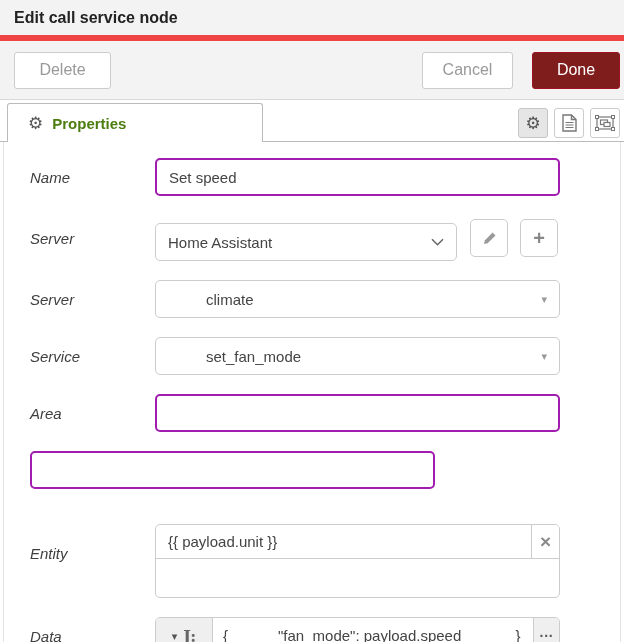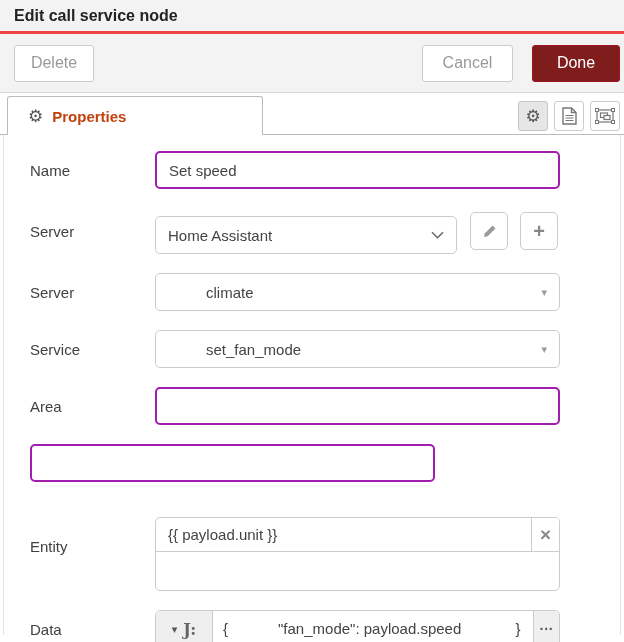--- a/index.html
+++ b/index.html
@@ -1,47 +1,47 @@
 <!DOCTYPE html>
 <html><head>
 <meta charset="utf-8">
 <style>
   * { margin:0; padding:0; box-sizing:border-box; }
   html,body { width:624px; height:642px; background:#fff; overflow:hidden;
               font-family:"Liberation Sans", sans-serif; }
 
   
-  .titlebar { height:34px; background:#f3f3f3; border-bottom:3px solid #ef4444;
+  .titlebar { height:41px; background:#f3f3f3; border-bottom:6px solid #ef4444;
               display:flex; align-items:center; padding-left:14px; }
   .titlebar span { font-size:16px; font-weight:bold; color:#222; }
 
   .buttonbar { height:59px; background:#f3f3f3; border-bottom:1px solid #d8d8d8;
                display:flex; align-items:center; padding:0 4px 0 14px; }
   .btn { font-size:16px; border:1px solid #ccc; border-radius:3px; background:#fff;
          color:#999; height:37px; cursor:pointer; font-family:inherit; }
-  .btn-delete { width:80px; }
+  .btn-delete { width:97px; }
   .btn-cancel { width:91px; margin-left:auto; }
   .btn-done   { width:88px; margin-left:19px; border:1px solid #9f121f; color:#fff; }
 
   
   .tabbar { height:42px; background:#fff; border-bottom:1px solid #bbb; position:relative; }
   .tab { position:absolute; left:7px; top:3px; width:256px; height:39px; background:#fff;
          border:1px solid #bbb; border-bottom:none; border-radius:3px 3px 0 0; z-index:2;
          display:flex; align-items:center; gap:9px; padding-left:20px; cursor:pointer; }
-  .tab-label { font-size:15px; font-weight:bold; color:#c2410c; }
+  .tab-label { font-size:15px; font-weight:bold; color:#4d7c0f; }
   .tab-actions { position:absolute; right:4px; top:8px; display:flex; gap:6px; }
   .icon-btn { width:30px; height:30px; border:1px solid #ccc; border-radius:3px; background:#fff;
               display:flex; align-items:center; justify-content:center; cursor:pointer; }
   .icon-btn.active { background:#e6e6e6; border-color:#c6c6c6; }
 
   
   .form { height:500px; margin:0 3px; border-left:1px solid #e3e3e3; border-right:1px solid #e3e3e3;
           padding:16px 0 0 26px; background:#fff; }
   .form-row { display:flex; align-items:center; margin-bottom:19px; }
-  .form-label { width:125px; font-size:15px; color:#3f3f3f; flex:none; }
+  .form-label { width:125px; font-size:15px; color:#3f3f3f; flex:none;font-style:italic; }
   .tinput { width:405px; height:38px; border:2px solid #a21caf; border-radius:5px; background:#fff;
             font-size:15px; color:#444; padding:0 12px; font-family:inherit; outline:none; }
 
   .selectbox { width:302px; height:38px; border:1px solid #ccc; border-radius:5px; background:#fff;
                display:flex; align-items:center; padding:0 12px; cursor:pointer;margin-top:8px; }
   .selectbox .sel-text { font-size:15px; color:#444; flex:1; }
   .sq-btn { width:38px; height:38px; border:1px solid #ccc; border-radius:5px; background:#fff;
             display:flex; align-items:center; justify-content:center; cursor:pointer; }
   .sq-btn.edit { margin-left:13px; }
   .sq-btn.add  { margin-left:12px; font-size:20px; font-weight:bold; color:#888; }

